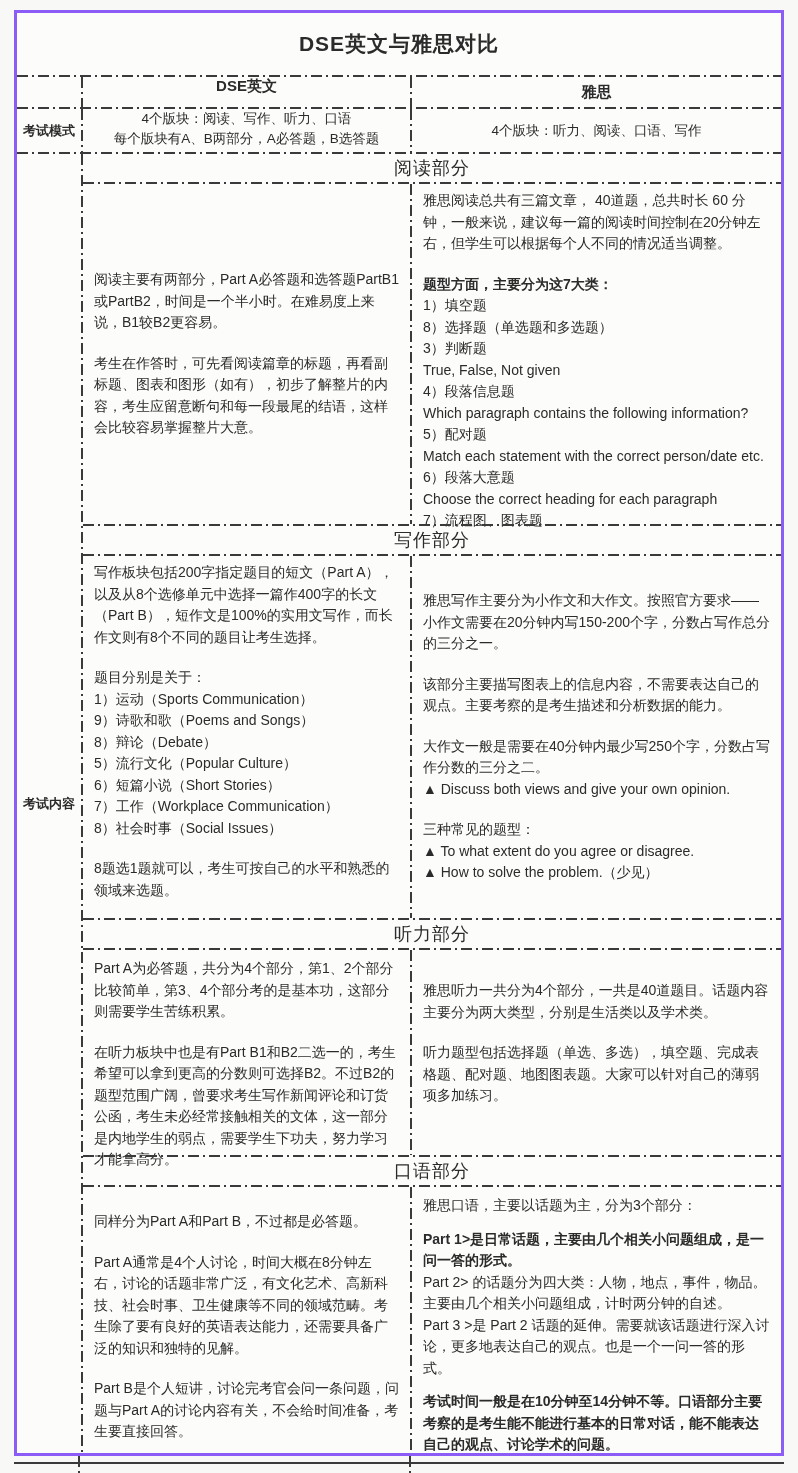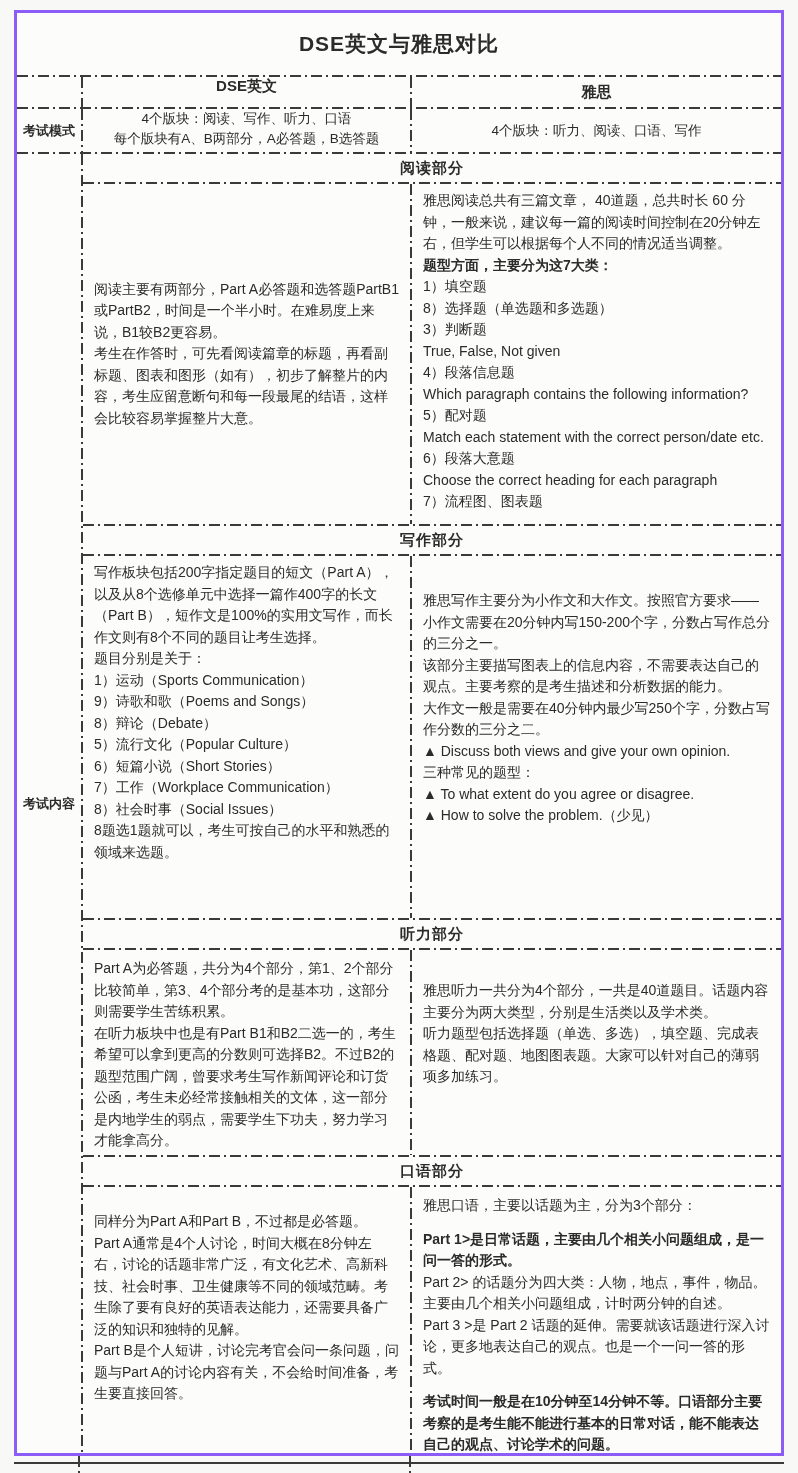--- a/index.html
+++ b/index.html
@@ -39,32 +39,32 @@
   .label-cell { width:64px; flex:none; display:flex; align-items:center; justify-content:center;
                 font-size:13px; font-weight:bold; text-align:center; }
   .dse-col { width:327px; flex:none; display:flex; flex-direction:column;
              align-items:center; }
   .ielts-col { flex:1; display:flex; flex-direction:column; align-items:center; justify-content:center; }
   .colhead { font-size:15px; font-weight:bold; }
   .mode-row .line { font-size:13.5px; line-height:20px; text-align:center; }
   .mega-row { flex:1; display:flex; min-height:0; }
   .content-area { flex:1; display:flex; flex-direction:column; min-width:0; }
   .sec-head { height:28px; flex:none; display:flex; align-items:center; justify-content:center;
-              font-size:15px; font-weight:bold; letter-spacing:1px; }
+              font-size:18px; font-weight:normal; letter-spacing:1px; }
   .content-row { display:flex; }
   .content-row .cell { padding:6px 11px 6px 11px; font-size:14px; line-height:21.5px; }
   .cell-dse { width:327px; flex:none;align-items:center; }
   .cell-ielts { flex:1; min-width:0; }
   .row-reading { min-height:340px; }
   .row-writing { min-height:362px; }
   .row-listening { min-height:198px; }
   .row-speaking { min-height:266px; flex:1; }
   .center-v { display:flex; flex-direction:column; justify-content:center; }
   .p { margin:0; }
-  .gap { }
+  .gap { margin-top:19px; }
   .gap-sm { margin-top:12px;font-weight:bold; }
   .bold { font-weight:bold; }
   .pt34 { padding-top:34px !important; }
   .pt30 { padding-top:30px !important; }
   .pt24 { padding-top:24px !important; }
   .pt8 { padding-top:8px !important; }
   
   .below-strip { position:absolute; left:14px; top:1456px; width:770px; height:17px; }
   .below-strip .cont-hline { position:absolute; left:0; top:6px; width:770px; height:2px; background:#3a3a3a; }
   .below-strip .cont-v1 { position:absolute; left:64px; top:0; bottom:0; }

